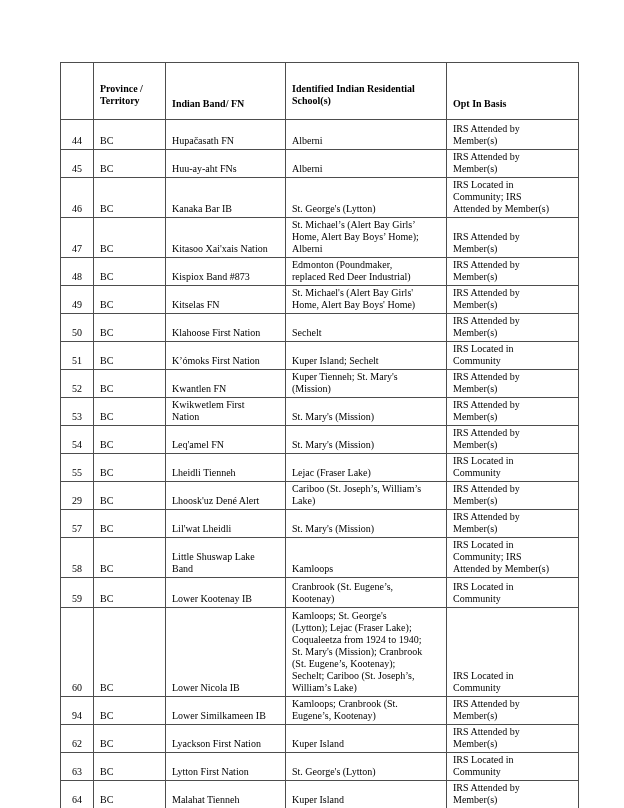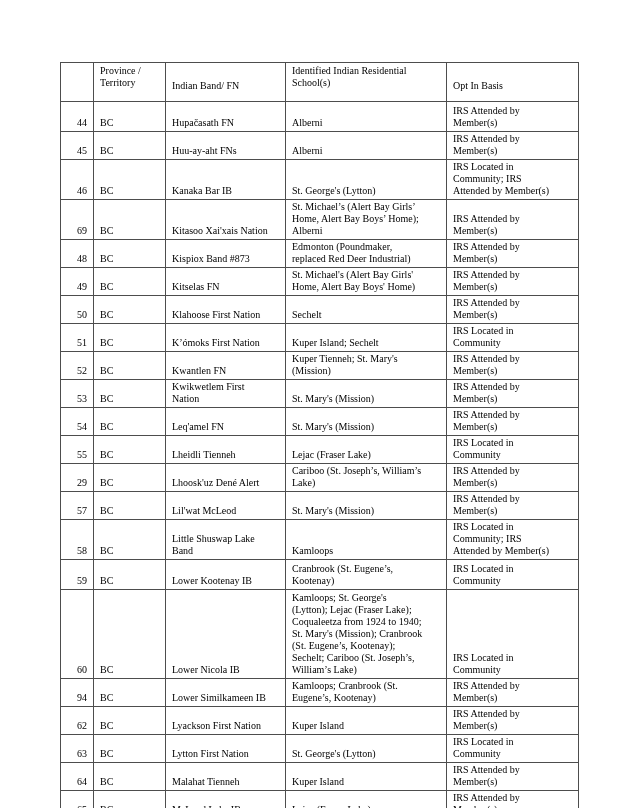--- a/index.html
+++ b/index.html
@@ -22,34 +22,34 @@
     border-collapse: collapse;
     table-layout: fixed;
   }
   table.doc-table th,
   table.doc-table td {
     border: 1px solid #4d4d4d;
     overflow: hidden;
     white-space: pre-line;
   }
   table.doc-table th {
-    font-weight: normal;
+    font-weight: bold;
     text-align: left;
     vertical-align: bottom;
-    padding: 2px 6px 9px 6px;
+    padding: 20px 6px 9px 6px;
   }
   table.doc-table th.th-raised {
     padding-bottom: 12px;
   }
   table.doc-table td {
     vertical-align: bottom;
     padding: 1px 6px 2px 6px;
   }
   td.cell-num {
-    text-align: right;
+    text-align: center;
     padding-left: 4px;
     vertical-align: bottom;
   }
   td.cell-province {
     text-align: left;
     vertical-align: bottom;
   }
   td.cell-opt {
     vertical-align: top;
     padding-top: 2px;
@@ -98,21 +98,21 @@
         <tr style="height: 38px;">
     <td class="cell-num">46</td>
     <td class="cell-province">BC</td>
     <td class="cell-band">Kanaka Bar IB</td>
     <td class="cell-schools">St. George's (Lytton)</td>
     <td class="cell-opt">IRS Located in
 Community; IRS
 Attended by Member(s)</td>
   </tr>
         <tr style="height: 34px;">
-    <td class="cell-num">69</td>
+    <td class="cell-num">47</td>
     <td class="cell-province">BC</td>
     <td class="cell-band">Kitasoo Xai'xais Nation</td>
     <td class="cell-schools">St. Michael’s (Alert Bay Girls’
 Home, Alert Bay Boys’ Home);
 Alberni</td>
     <td class="cell-opt">IRS Attended by
 Member(s)</td>
   </tr>
         <tr style="height: 27px;">
     <td class="cell-num">48</td>
@@ -187,21 +187,21 @@
     <td class="cell-province">BC</td>
     <td class="cell-band">Lhoosk'uz Dené Alert</td>
     <td class="cell-schools">Cariboo (St. Joseph’s, William’s
 Lake)</td>
     <td class="cell-opt">IRS Attended by
 Member(s)</td>
   </tr>
         <tr style="height: 27px;">
     <td class="cell-num">57</td>
     <td class="cell-province">BC</td>
-    <td class="cell-band">Lil'wat McLeod</td>
+    <td class="cell-band">Lil'wat Lheidli</td>
     <td class="cell-schools">St. Mary's (Mission)</td>
     <td class="cell-opt">IRS Attended by
 Member(s)</td>
   </tr>
         <tr style="height: 38px;">
     <td class="cell-num">58</td>
     <td class="cell-province">BC</td>
     <td class="cell-band">Little Shuswap Lake
 Band</td>
     <td class="cell-schools">Kamloops</td>

